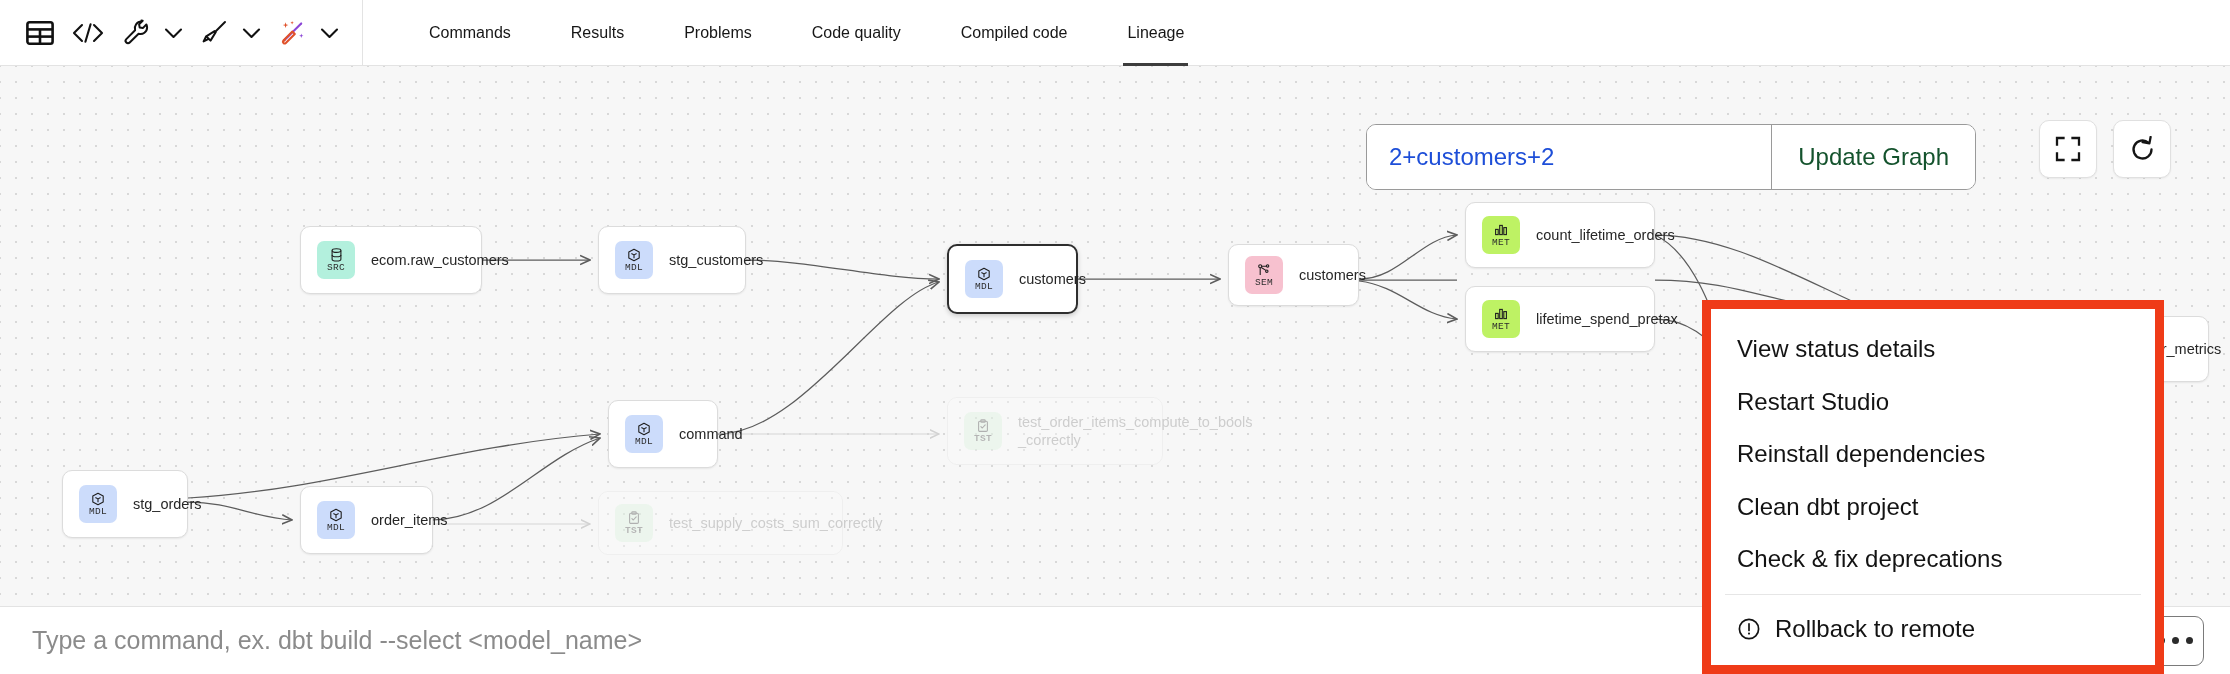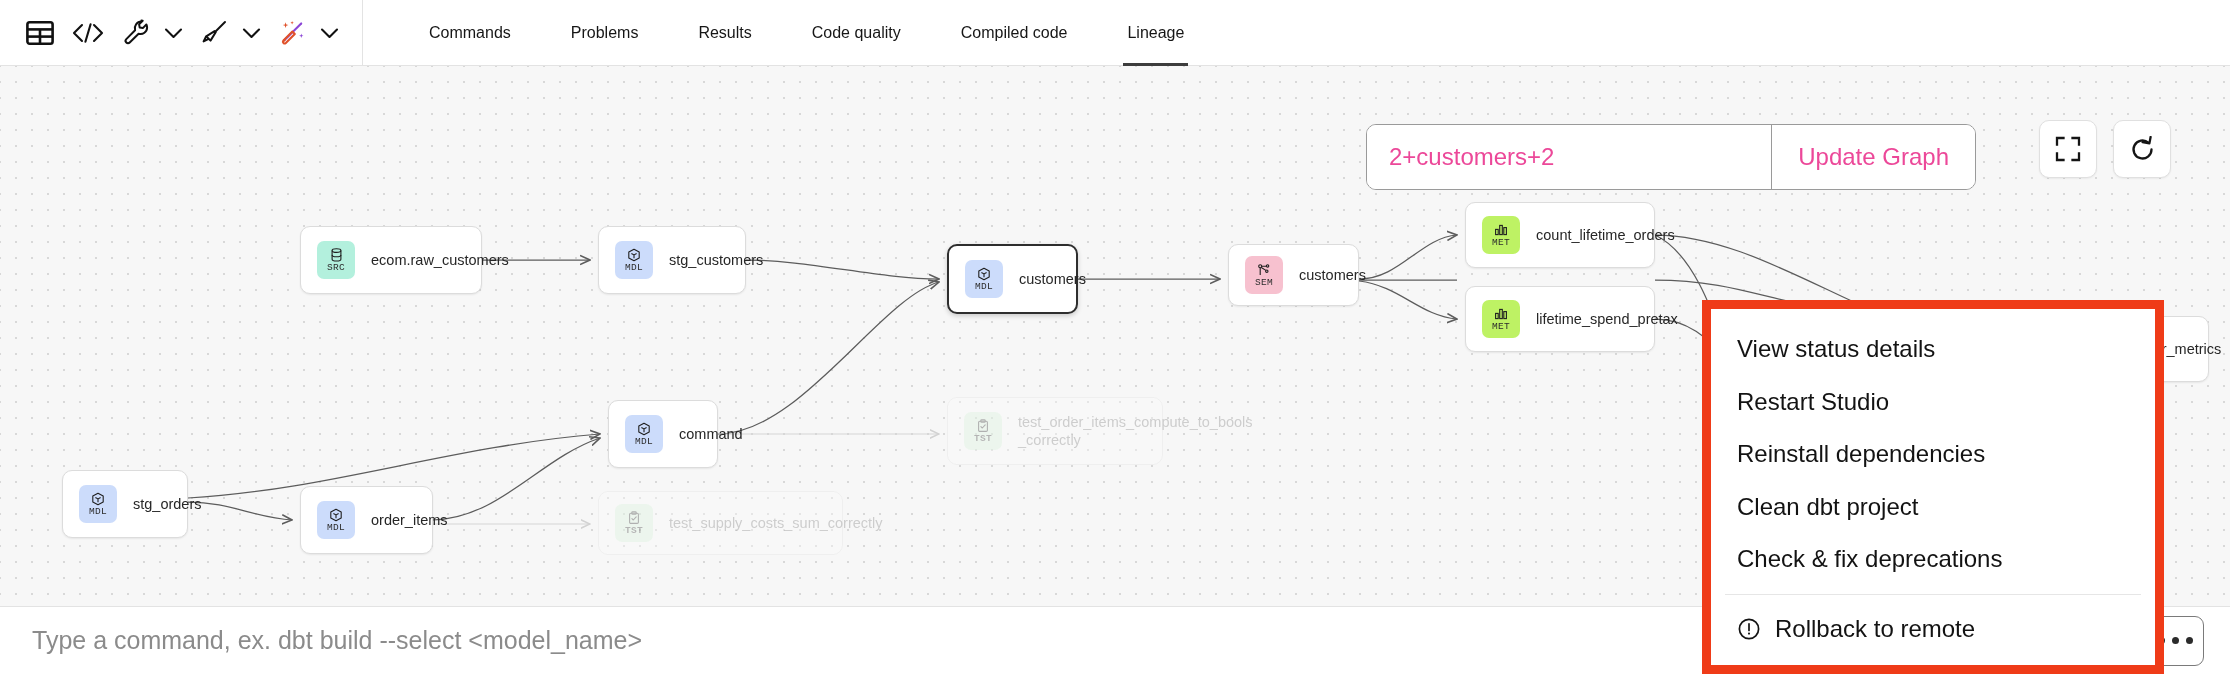--- a/index.html
+++ b/index.html
@@ -116,30 +116,30 @@
     height: 66px; width: 610px;
     background: #fff;
     border: 1.5px solid #9a9a9a;
     border-radius: 10px;
     overflow: hidden;
   }
   .graph-input {
     flex: 1 1 auto;
     border: none; outline: none;
     padding: 0 22px;
-    font-size: 24px; color: #ec4899;
+    font-size: 24px; color: #1d4ed8;
     font-family: "Liberation Sans", sans-serif;
     background: #fff;
   }
   .graph-vdiv { width: 1.5px; background: #9a9a9a; flex: 0 0 auto; }
   .update-btn {
     flex: 0 0 auto;
     display: flex; align-items: center; justify-content: center;
     padding: 0 26px;
-    font-size: 24px; color: #ec4899;
+    font-size: 24px; color: #14532d;
     background: #fff; border: none; cursor: pointer;
     font-family: "Liberation Sans", sans-serif;
     white-space: nowrap;
   }
 
   
   .canvas-actions {
     position: absolute; top: 120px; left: 2039px;
     display: flex; gap: 16px;
   }
@@ -293,22 +293,22 @@
             <polyline points="2,2.5 9.5,10 17,2.5" fill="none" stroke="#111" stroke-width="2.1" stroke-linecap="round" stroke-linejoin="round"></polyline>
           </svg>
         </div>
       </div>
 
       <div class="vdiv"></div>
     </div>
 
     <div class="tabs">
       <div class="tab">Commands</div>
+      <div class="tab">Results</div>
       <div class="tab">Problems</div>
-      <div class="tab">Results</div>
       <div class="tab">Code quality</div>
       <div class="tab">Compiled code</div>
       <div class="tab active">Lineage</div>
     </div>
   </div>
 
   <div class="canvas">
 
     <svg class="edges">
       <defs>

